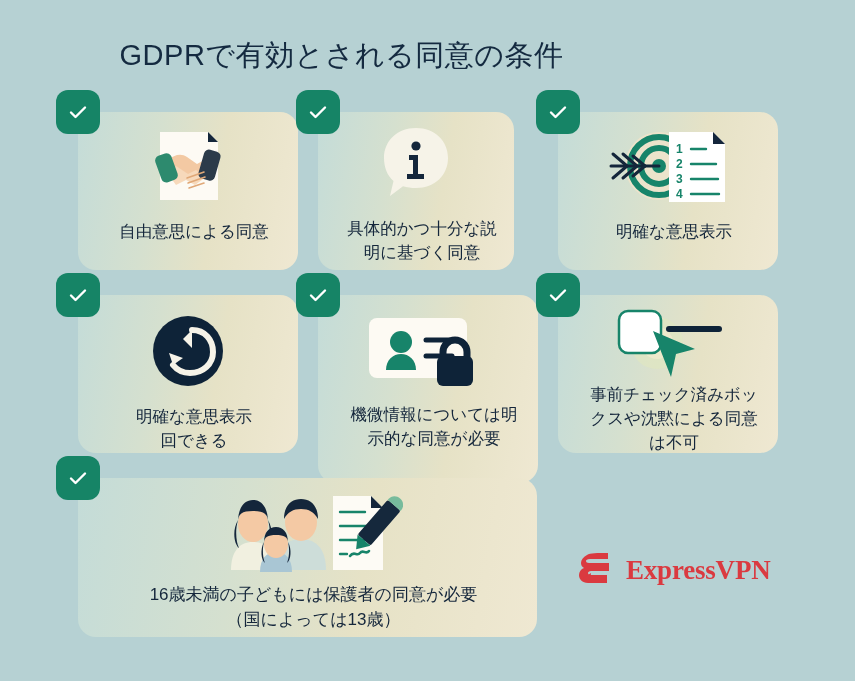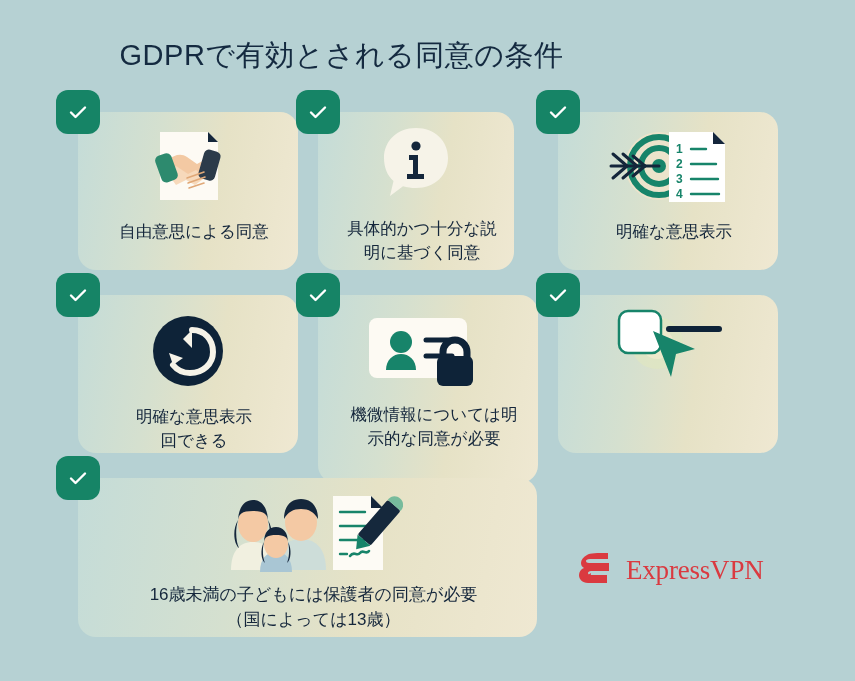--- a/index.html
+++ b/index.html
@@ -89,21 +89,21 @@
   #brand-logo {
     position: absolute;
     left: 578px; top: 549px;
     display: flex;
     align-items: center;
     gap: 12px;
   }
   #brand-wordmark {
     font-family: "Liberation Serif", "DejaVu Serif", serif;
     font-size: 27px;
-    font-weight: 400;
+    font-weight: 700;
     color: #da3a40;
     letter-spacing: -0.2px;
   }
 </style>
 </head>
 <body>
 
 <h1 id="page-title">GDPRで有効とされる同意の条件</h1>
 
 <div class="card" id="card-1">
@@ -242,20 +242,23 @@
   <div class="card-inner">
     <div class="card-icon">
       <svg width="126" height="82" viewBox="0 0 126 82">
         <circle cx="52" cy="40" r="26" fill="#dfe6c2" opacity="0.75"></circle>
         <circle cx="52" cy="40" r="16" fill="#eeeacd" opacity="0.9"></circle>
         <rect x="14" y="8" width="42" height="42" rx="9" fill="#ffffff" stroke="#17846a" stroke-width="2.5"></rect>
         <line x1="64" y1="26" x2="114" y2="26" stroke="#0e2338" stroke-width="6" stroke-linecap="round"></line>
         <path d="M48 28l42 18-19 5-5 23z" fill="#17846a"></path>
       </svg>
     </div>
+    <div class="card-label">事前チェック済みボッ
+クスや沈黙による同意
+は不可</div>
   </div>
   <div class="badge">
     <svg width="24" height="24" viewBox="0 0 24 24">
         <path d="M5 12.5l4.5 4.5L19 7.5" fill="none" stroke="#ffffff" stroke-width="2.4" stroke-linecap="round" stroke-linejoin="round"></path>
       </svg>
   </div>
 </div>
 
 <div class="card" id="card-7">
   <div class="card-inner">

